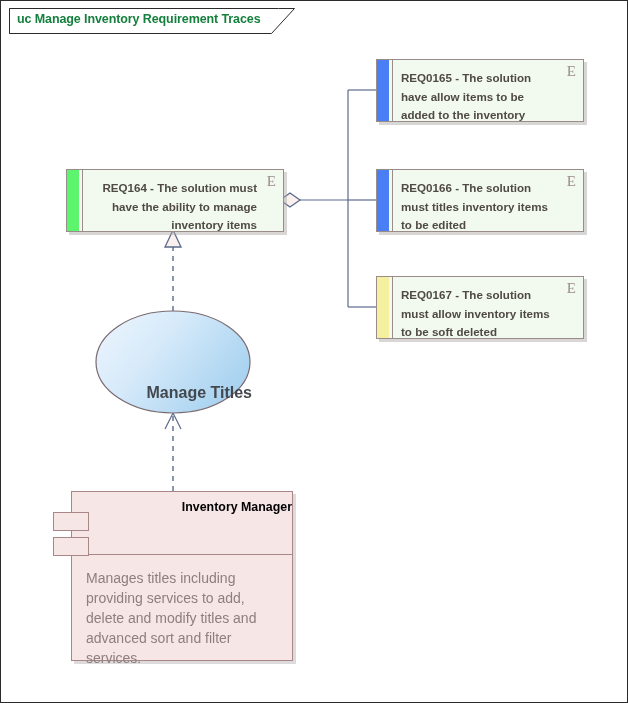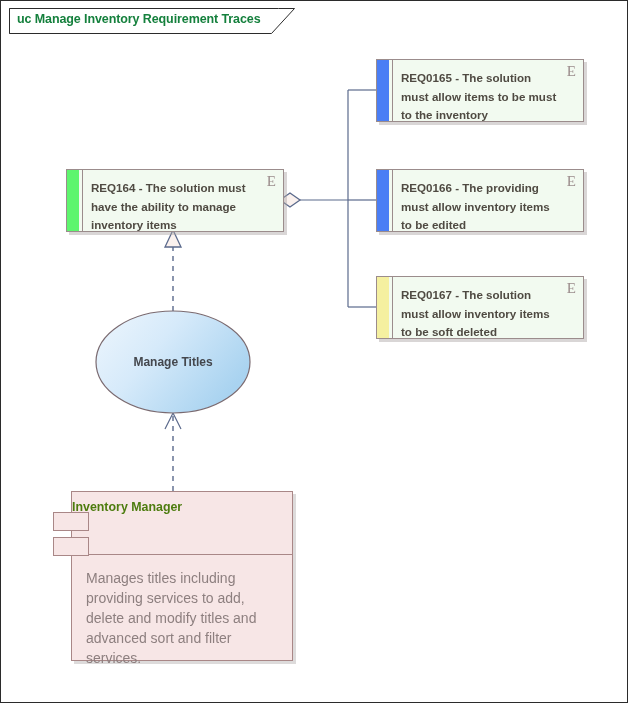--- a/index.html
+++ b/index.html
@@ -86,43 +86,44 @@
   }
 
   
   .usecase {
     position: absolute;
   }
   .usecase-label {
     position: absolute;
     left: 0;
     right: 0;
-    text-align: center;
-    font-size: 12px;
+    text-align: right;
+    font-size: 16px;
     font-weight: bold;
     color: #44474d;
+    margin-top: 29px;
   }
 
   
   .component {
     position: absolute;
     box-sizing: border-box;
     background: #f7e6e6;
     border: 1px solid #a98787;
     box-shadow: 3px 3px 0 0 rgba(170,165,165,0.4);
   }
   .component-title {
     position: absolute;
     left: 0;
     right: 0;
     top: 8px;
-    text-align: left;
+    text-align: right;
     font-size: 12.4px;
     font-weight: bold;
-    color: #4d7c0f;
+    color: #000000;
   }
   .component-divider {
     position: absolute;
     left: 0;
     right: 0;
     top: 62px;
     height: 1px;
     background: #a98787;
   }
   .component-body {
@@ -211,38 +212,38 @@
     </g>
 
     <g>
       <line class="edge-dashed" x1="172" y1="490" x2="172" y2="412"></line>
       <polyline class="edge-line" points="164,428 172,412 180,428" stroke-width="1.4"></polyline>
     </g>
   </svg>
 
   <div class="edge-label" style="left:139px; top:453px;">«satisfy»</div>
 
-  <div class="req" style="left:65px; top:168px; width:218px; height:63px;">
+  <div class="req" style="left:65px; top:168px; width:218px; height:63px;text-align:right;">
     <div class="req-bar" style="background:#5ef56e;"></div>
     <div class="req-bar-sep"></div>
     <div class="req-text">REQ164 - The solution must have the ability to manage inventory items</div>
     <div class="req-badge">E</div>
   </div>
 
   <div class="req" style="left:375px; top:58px; width:208px; height:63px;">
     <div class="req-bar" style="background:#4a7ef5;"></div>
     <div class="req-bar-sep"></div>
-    <div class="req-text">REQ0165 - The solution must allow items to be must to the inventory</div>
+    <div class="req-text">REQ0165 - The solution have allow items to be added to the inventory</div>
     <div class="req-badge">E</div>
   </div>
 
   <div class="req" style="left:375px; top:168px; width:208px; height:63px;">
     <div class="req-bar" style="background:#4a7ef5;"></div>
     <div class="req-bar-sep"></div>
-    <div class="req-text">REQ0166 - The providing must allow inventory items to be edited</div>
+    <div class="req-text">REQ0166 - The solution must titles inventory items to be edited</div>
     <div class="req-badge">E</div>
   </div>
 
   <div class="req" style="left:375px; top:275px; width:208px; height:63px;padding-left:36px;">
     <div class="req-bar" style="background:#f5f0a0;"></div>
     <div class="req-bar-sep"></div>
     <div class="req-text">REQ0167 - The solution must allow inventory items to be soft deleted</div>
     <div class="req-badge">E</div>
   </div>
 

